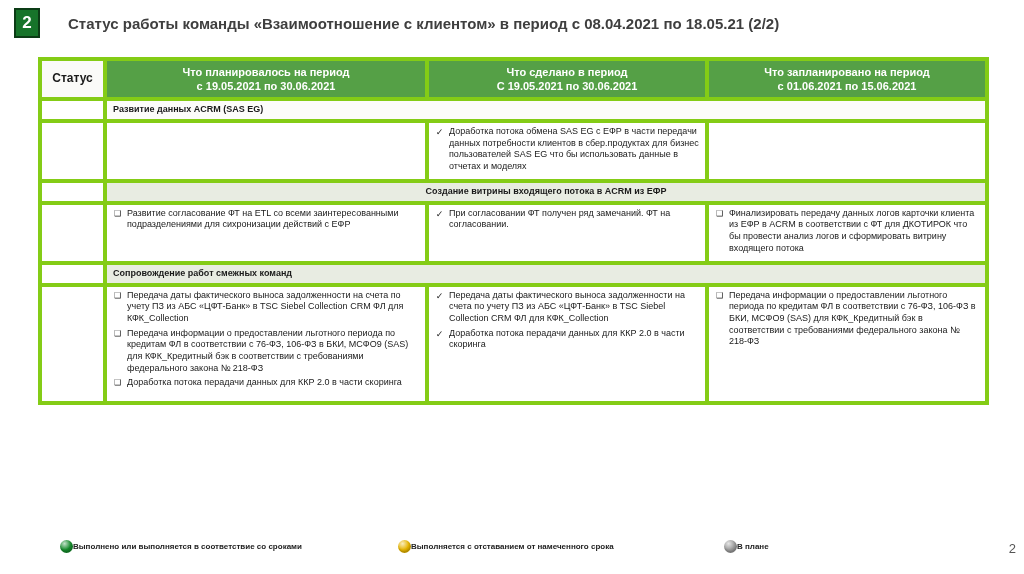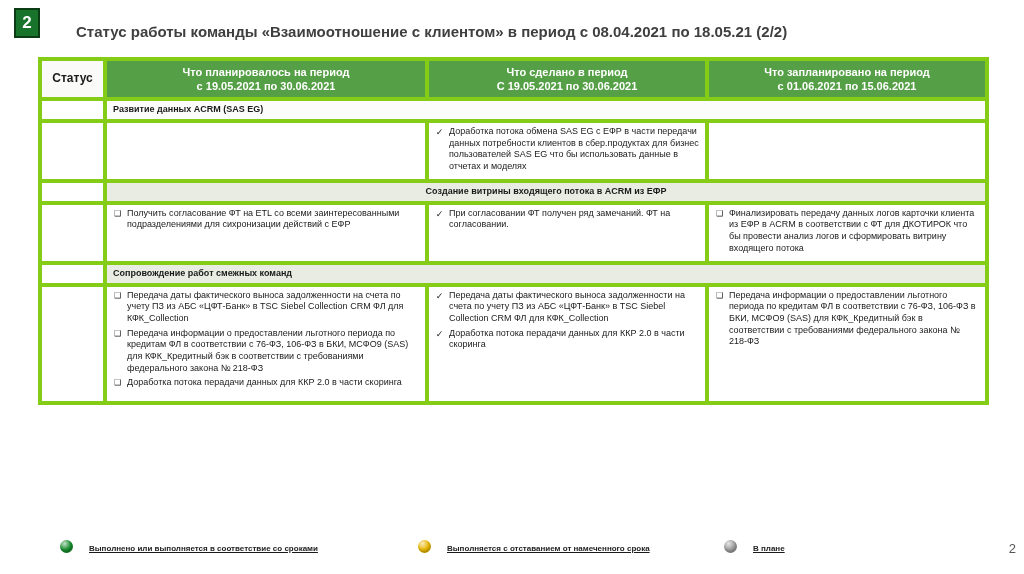--- a/index.html
+++ b/index.html
@@ -16,21 +16,21 @@
   .badge{
     position:absolute;left:14px;top:8px;
     width:26px;height:30px;
     background:#17742a;border:2px solid #0c3c16;
     color:#ffffff;font-weight:bold;font-size:17px;
     display:flex;align-items:center;justify-content:center;
     box-sizing:border-box;
   }
   .title{
     position:absolute;left:68px;top:8px;width:920px;height:30px;
-    margin:8px;font-size:15px;font-weight:bold;color:#3f3f3f;
+    margin:0;font-size:15px;font-weight:bold;color:#3f3f3f;
     display:flex;align-items:center;
   }
 
   
   table.status-table{
     position:absolute;left:38px;top:57px;width:947px;
     border-collapse:collapse;table-layout:fixed;
     font-size:9px;line-height:1.3;
   }
   .status-table th,.status-table td{
@@ -58,23 +58,23 @@
   tr.row-c td{height:118px;}
   td.status-cell{background:#ffffff;}
 
   .li{display:flex;gap:5px;margin-bottom:3px;}
   .bullet{flex:0 0 9px;width:9px;font-size:8px;line-height:1.45;text-align:center;}
   .bullet.check{font-size:9px;}
   .txt{flex:1;}
 
   
   .legend{position:absolute;left:0;top:540px;width:1024px;height:22px;}
-  .legend-item{position:absolute;top:0;display:flex;align-items:flex-end;gap:16px;text-decoration:underline;}
+  .legend-item{position:absolute;top:0;display:flex;align-items:center;gap:0;}
   .legend-item.i0{left:60px;}
-  .legend-item.i1{left:418px;}
+  .legend-item.i1{left:398px;}
   .legend-item.i2{left:724px;}
   .dot{
     width:13px;height:13px;border-radius:50%;
     background-image:radial-gradient(circle at 35% 28%, rgba(255,255,255,.75), rgba(255,255,255,0) 50%);
     box-shadow:inset -1px -2px 2px rgba(0,0,0,.25);
   }
   .legend-label{font-size:8px;font-weight:bold;color:#222222;}
 
   .page-number{
     position:absolute;right:8px;top:541px;
@@ -129,21 +129,21 @@
       <tr class="section-row sec-1">
         <td class="status-cell"></td>
         <td class="section-title" colspan="3">Создание витрины входящего потока в ACRM из ЕФР</td>
       </tr>
 
       <tr class="row-b">
         <td class="status-cell"></td>
         <td>
           <div class="li">
             <span class="bullet">❑</span>
-            <span class="txt">Получить согласование ФТ на ETL со всеми заинтересованными подразделениями для сихронизации действий с ЕФР</span>
+            <span class="txt">Развитие согласование ФТ на ETL со всеми заинтересованными подразделениями для сихронизации действий с ЕФР</span>
           </div>
         </td>
         <td>
           <div class="li">
             <span class="bullet check">✓</span>
             <span class="txt">При согласовании ФТ получен ряд замечаний. ФТ на согласовании.</span>
           </div>
         </td>
         <td>
           <div class="li">

